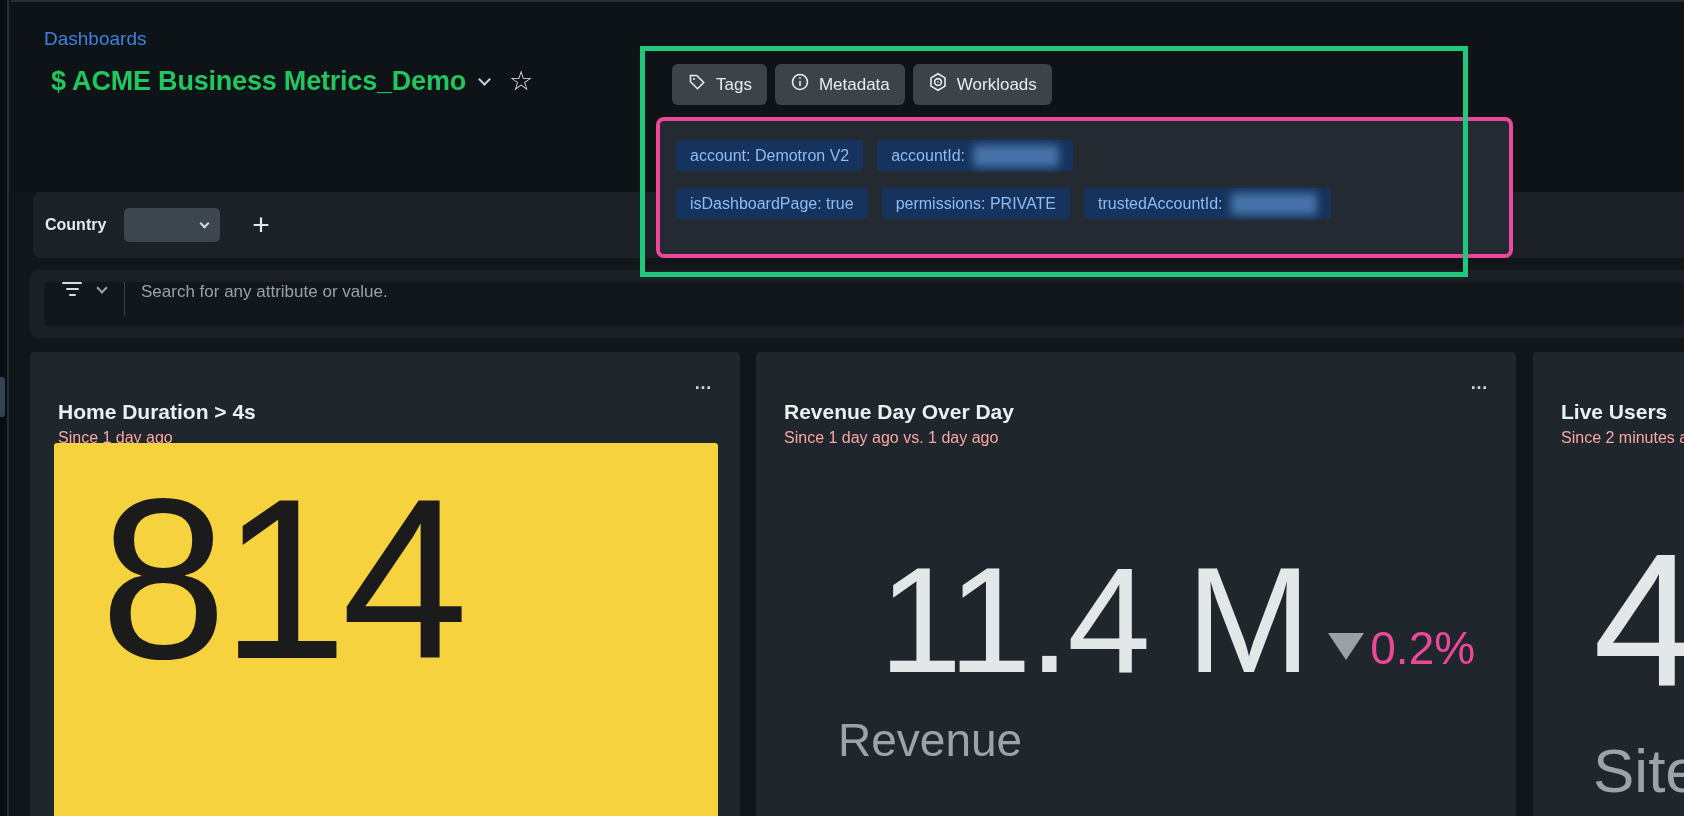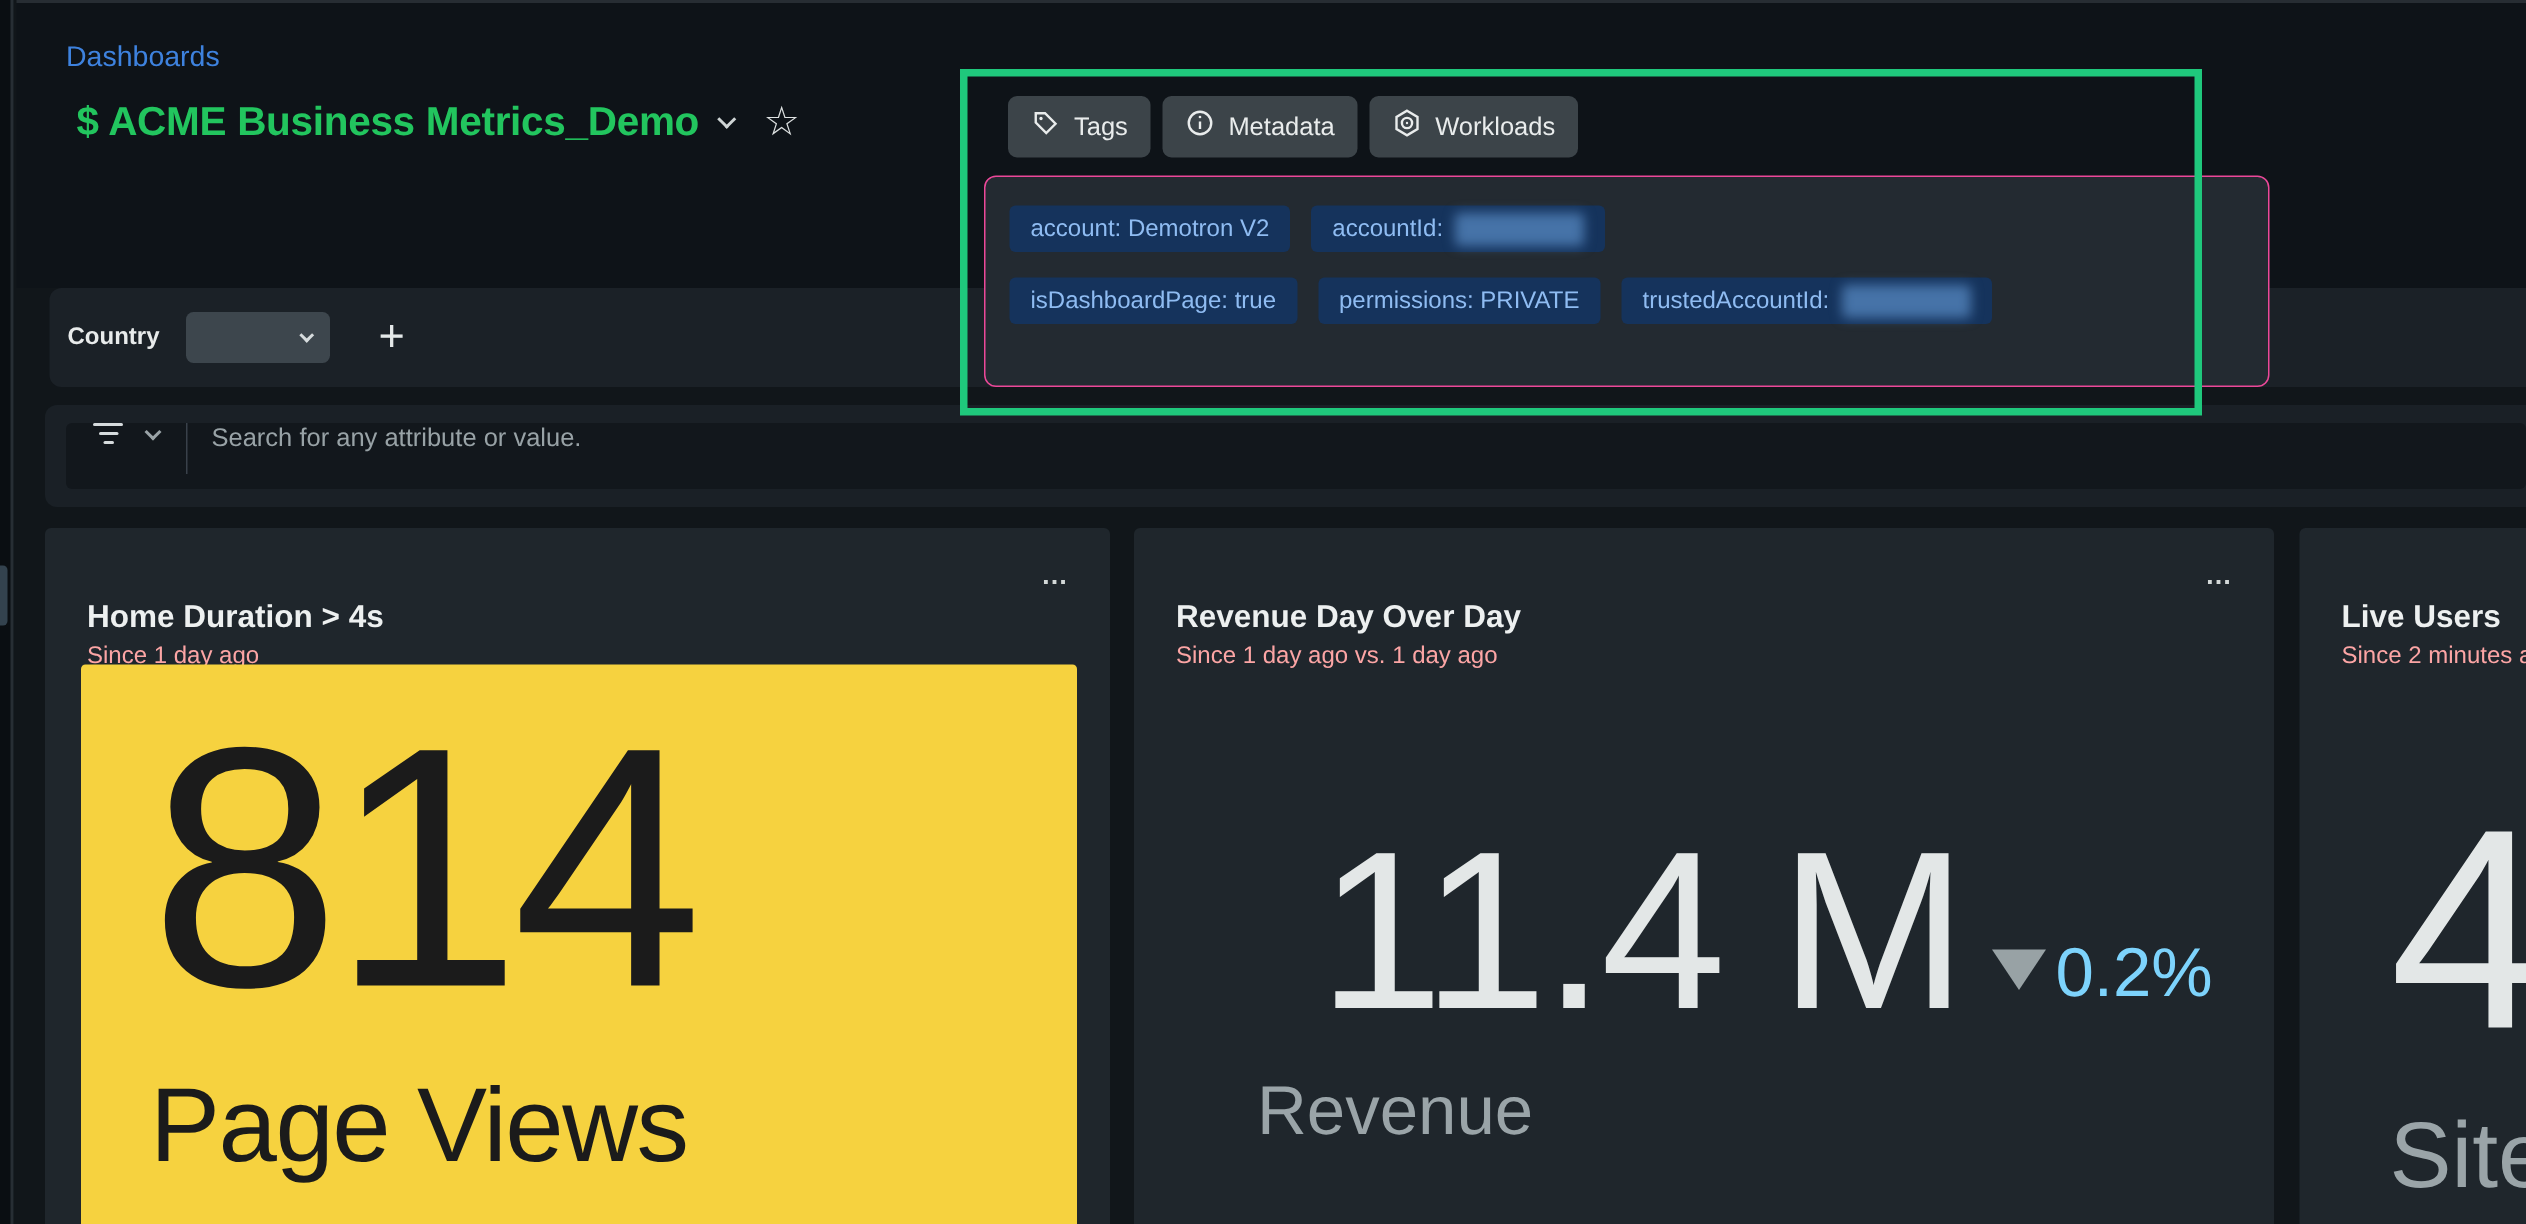--- a/index.html
+++ b/index.html
@@ -63,21 +63,21 @@
 
   
   .toolbar { position:absolute; left:672px; top:64px; display:flex; gap:8px; z-index:20; }
   .tbtn { display:flex; align-items:center; gap:9px; background:#3c4449; border:none;
           border-radius:6px; padding:8px 15px; font-size:17px; color:#e9ecec;
           font-family:inherit; cursor:pointer; }
   .tbtn svg { stroke:#e9ecec; fill:none; stroke-width:1.6; }
 
   
   .meta-panel { position:absolute; left:656px; top:117px; width:857px; height:141px;
-                background:#232a31; border:1px solid #ec4899; border-radius:8px;
+                background:#232a31; border:4px solid #ec4899; border-radius:8px;
                 padding:19px 16px; display:flex; flex-direction:column; gap:17px; z-index:10; }
   .pill-row { display:flex; gap:14px; }
   .pill { display:flex; align-items:center; gap:8px; height:31px; background:#15335c;
           border-radius:4px; padding:0 14px; font-size:16px; color:#8fbcf2;
           white-space:nowrap; cursor:pointer; }
   .redacted { display:inline-block; height:22px; background:#4673a8; border-radius:3px;
               filter:blur(4px); }
   .red-sm { width:86px; } .red-lg { width:150px; }
 
   
@@ -97,21 +97,21 @@
   .big-num-yellow { font-size:228px; font-weight:300; line-height:0.95; letter-spacing:-6px; }
   .big-label-yellow { font-size:70px; font-weight:300; margin-top:22px; letter-spacing:-1px; }
 
   
   .billboard-dark { padding-left:82px; }
   .num-row { display:flex; align-items:center; margin-top:98px;justify-content:center; }
   .big-num { font-size:150px; font-weight:300; color:#e3e7e7; line-height:1; letter-spacing:-3px; }
   .delta-tri { width:0; height:0; border-left:18px solid transparent;
                border-right:18px solid transparent; border-top:27px solid #98a2a5;
                margin-left:20px; transform:translateY(26px); }
-  .delta-val { font-size:46px; color:#7dd3fc; margin-left:6px; transform:translateY(28px); }
+  .delta-val { font-size:46px; color:#ec4899; margin-left:6px; transform:translateY(28px); }
   .big-label { font-size:46px; color:#9aa4a8; margin-top:18px; }
 
   .billboard-dark3 { padding-left:60px; }
   .big-num3 { font-size:190px; font-weight:300; color:#e3e7e7; line-height:1; margin-top:78px; }
   .big-label3 { font-size:62px; color:#9aa4a8; margin-top:20px; }
 </style>
 </head>
 <body>
 
 <div class="rail">
@@ -205,21 +205,20 @@
 <div class="annotation"></div>
 
 <div class="card card1">
   <div class="card-head">
     <div class="card-title">Home Duration &gt; 4s</div>
     <div class="card-sub">Since 1 day ago</div>
     <span class="card-menu">…</span>
   </div>
   <div class="billboard-yellow">
     <div class="big-num-yellow">814</div>
-    <div class="big-label-yellow">Page Views</div>
   </div>
 </div>
 
 <div class="card card2">
   <div class="card-head">
     <div class="card-title">Revenue Day Over Day</div>
     <div class="card-sub">Since 1 day ago vs. 1 day ago</div>
     <span class="card-menu">…</span>
   </div>
   <div class="billboard-dark">

